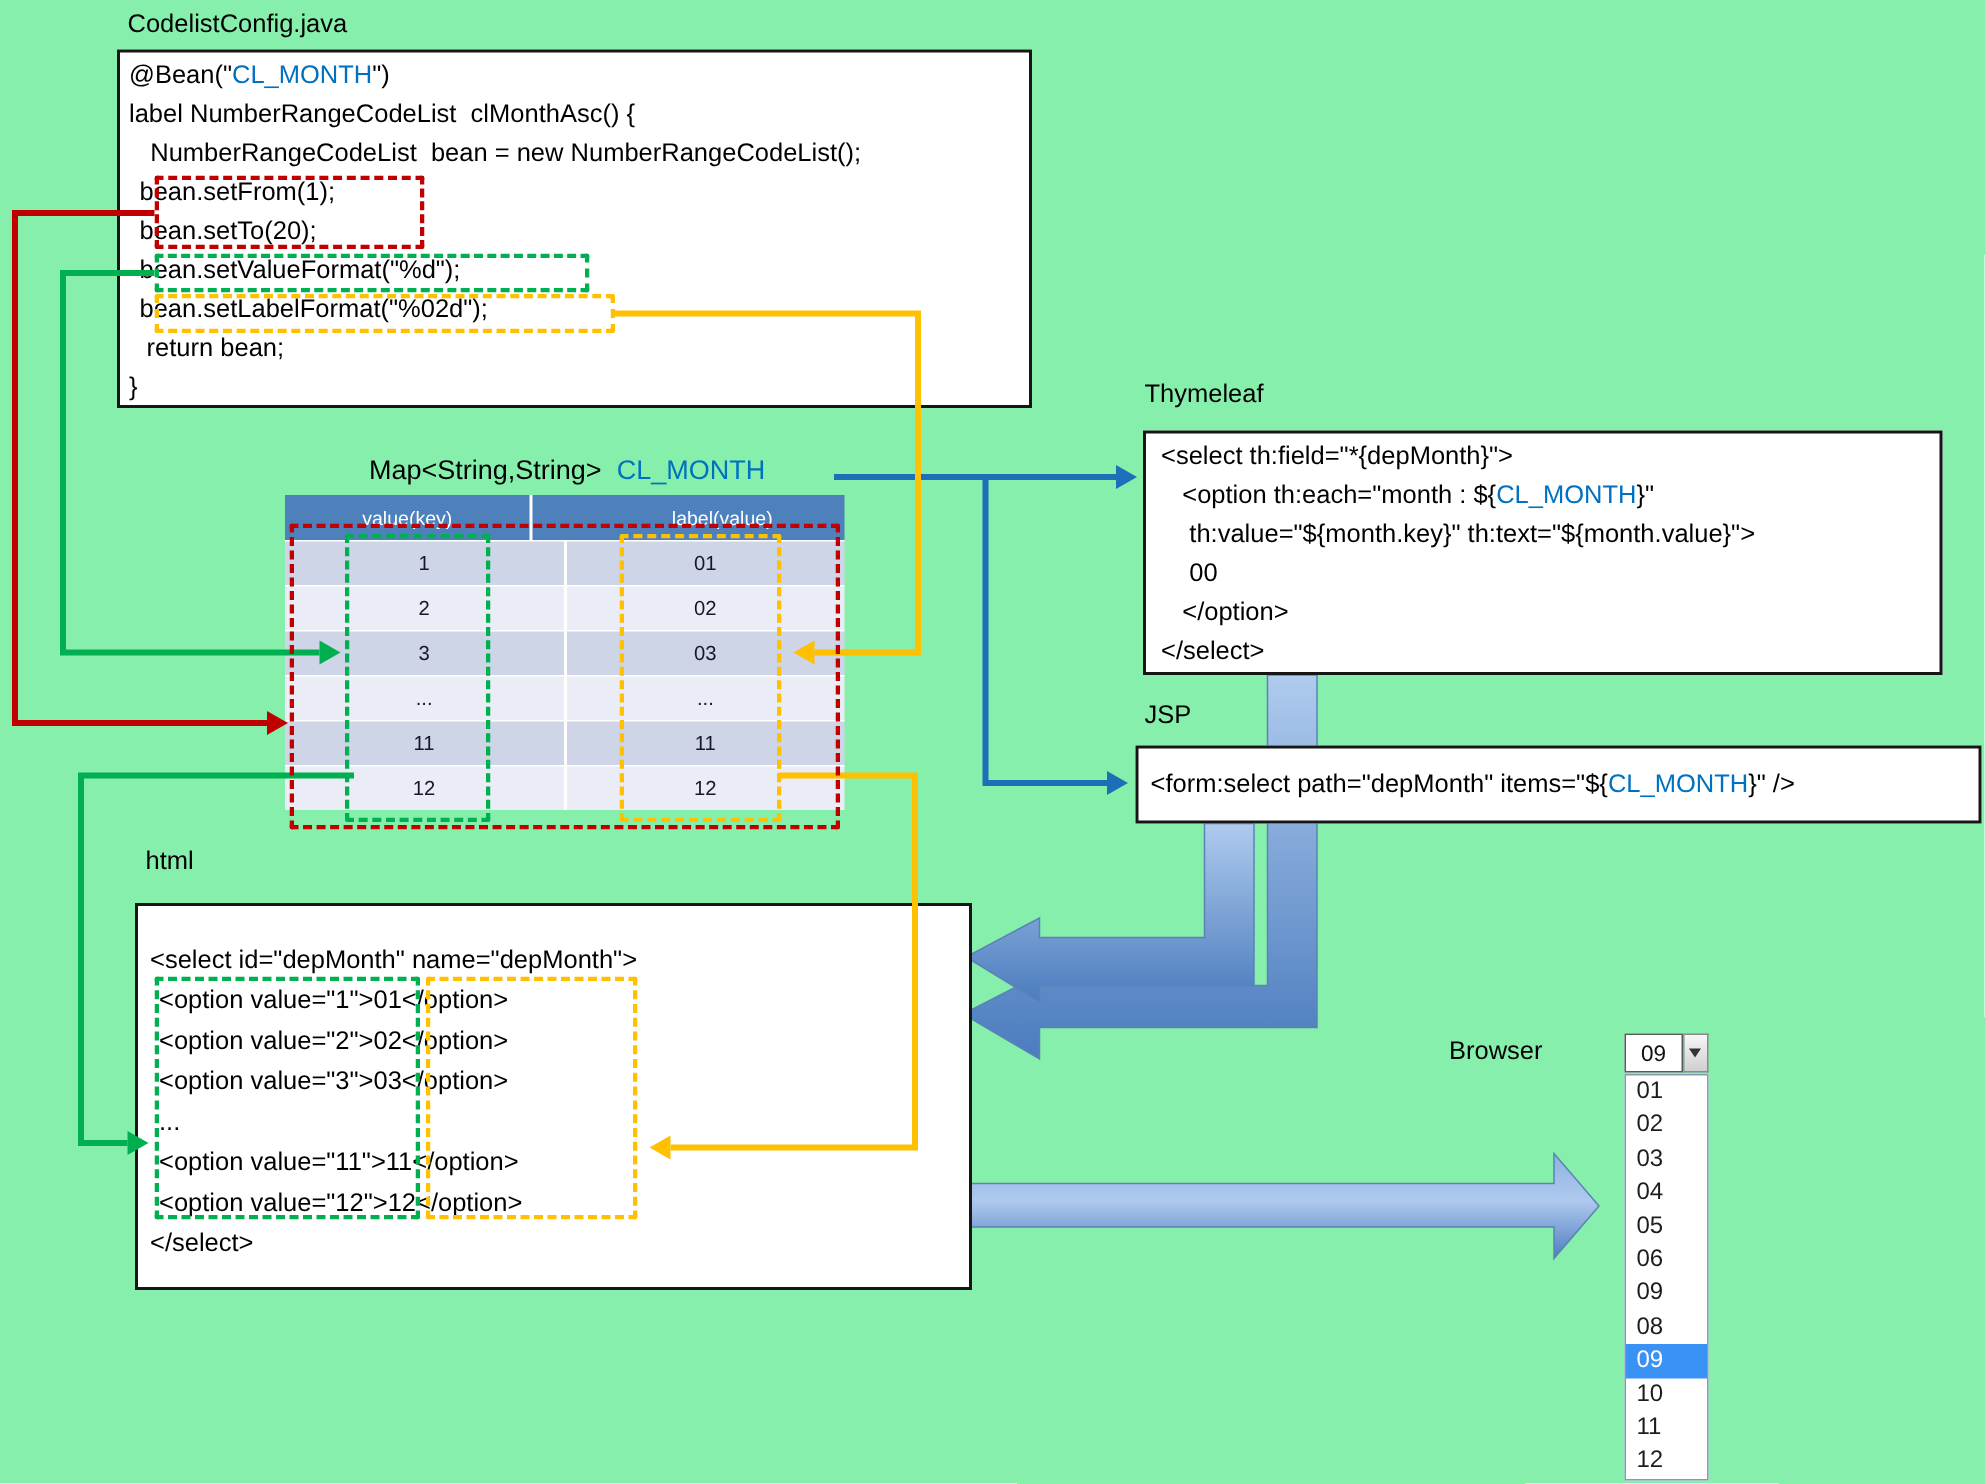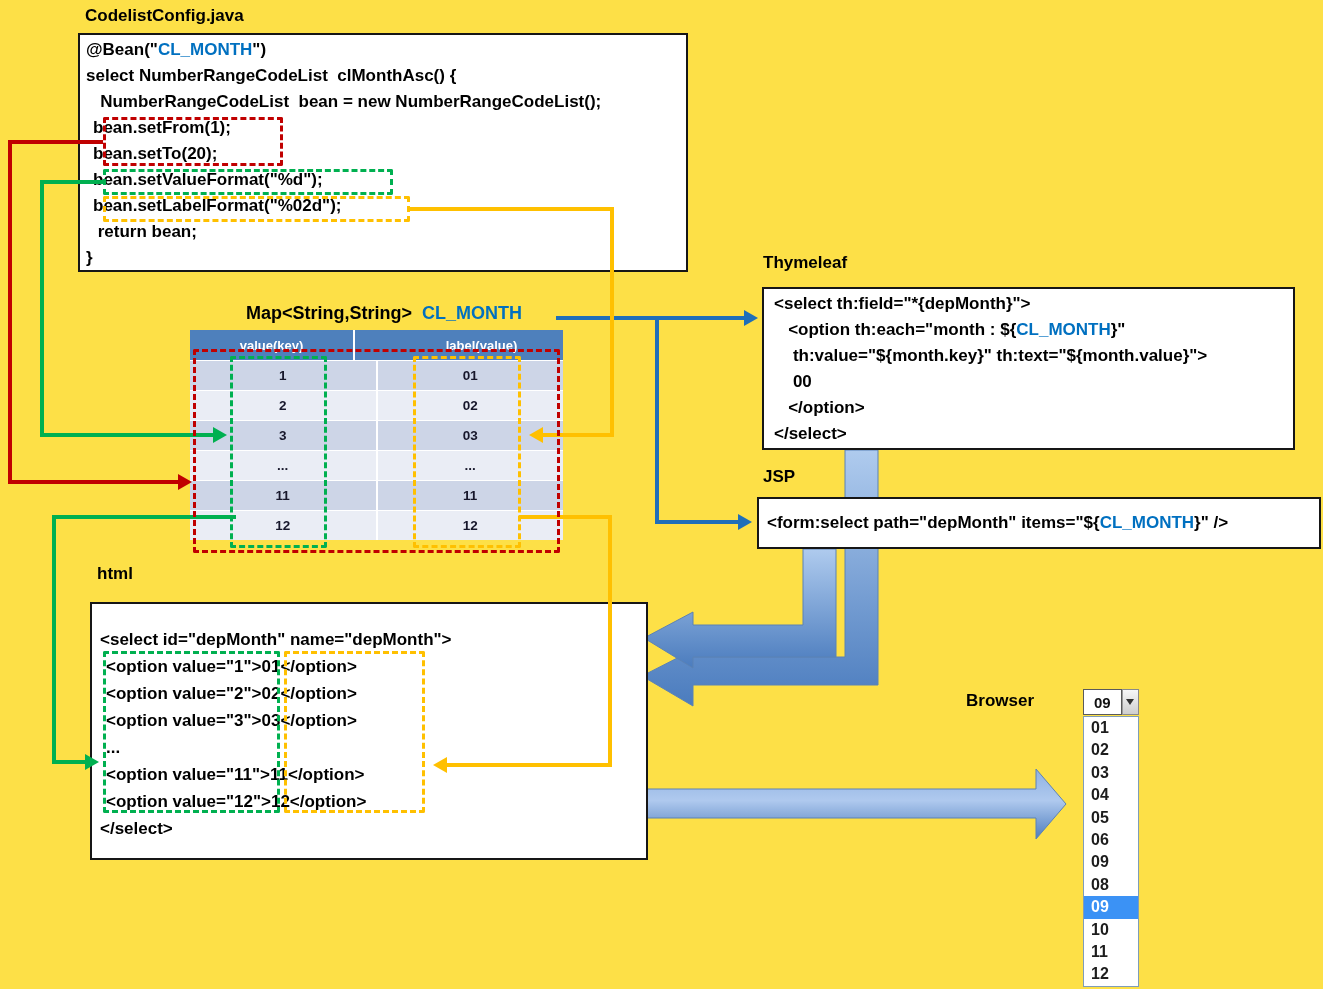--- a/index.html
+++ b/index.html
@@ -1,17 +1,17 @@
 <!DOCTYPE html>
 <html><head>
 <meta charset="utf-8">
 <style>
   html,body{margin:0;padding:0;background:#fff;}
-  #canvas{position:relative;width:1323px;height:989px;background:#fde047;overflow:hidden;
-          font-family:"Liberation Sans",sans-serif;font-weight:bold;}
+  #canvas{position:relative;width:1323px;height:989px;background:#86efac;overflow:hidden;
+          font-family:"Liberation Sans",sans-serif;font-weight:normal;}
   svg.layer{position:absolute;left:0;top:0;pointer-events:none;}
   #under{z-index:1;}
   #over{z-index:3;}
   .codebox{position:absolute;background:#fff;border:2px solid #161616;box-sizing:border-box;z-index:2;}
   .btitle{position:absolute;font-size:17px;color:#000;z-index:2;}
   .lines{position:absolute;z-index:2;}
   .cl{white-space:pre;font-size:17px;color:#000;}
   .jl{height:26px;line-height:26px;padding-left:8px;}
   .ind{padding-left:15px;}
   .tl{height:26px;line-height:26px;padding-left:4px;}
@@ -64,21 +64,21 @@
     </defs>
     <polygon points="845,450 878,450 878,685 693,685 693,706 642,676 693,650 693,657 845,657" fill="url(#gA)" stroke="#5b82b5" stroke-width="1"></polygon>
     <polygon points="803,549 836,549 836,657 693,657 693,668 644,638 693,612 693,625 803,625" fill="url(#gA)" stroke="#5b82b5" stroke-width="1"></polygon>
     <polygon points="647,789 1036,789 1036,769 1066,804 1036,839 1036,818 647,818" fill="url(#gBig)" stroke="#5b82b5" stroke-width="1"></polygon>
   </svg>
 
   <div class="btitle" style="left:85px;top:6px;">CodelistConfig.java</div>
   <div class="codebox" style="left:78px;top:33px;width:610px;height:239px;"></div>
   <div class="lines" style="left:78px;top:37px;width:604px;">
     <div class="cl jl"><span>@Bean("</span><span class="hl">CL_MONTH</span><span>")</span></div>
-    <div class="cl jl"><span>select NumberRangeCodeList  clMonthAsc() {</span></div>
+    <div class="cl jl"><span>label NumberRangeCodeList  clMonthAsc() {</span></div>
     <div class="cl jl"><span>   NumberRangeCodeList  bean = new NumberRangeCodeList();</span></div>
     <div class="cl jl ind"><span>bean.setFrom(1);</span></div>
     <div class="cl jl ind"><span>bean.setTo(20);</span></div>
     <div class="cl jl ind"><span>bean.setValueFormat("%d");</span></div>
     <div class="cl jl ind"><span>bean.setLabelFormat("%02d");</span></div>
     <div class="cl jl ind"><span> return bean;</span></div>
     <div class="cl jl"><span>}</span></div>
   </div>
 
   <div class="maptitle">

